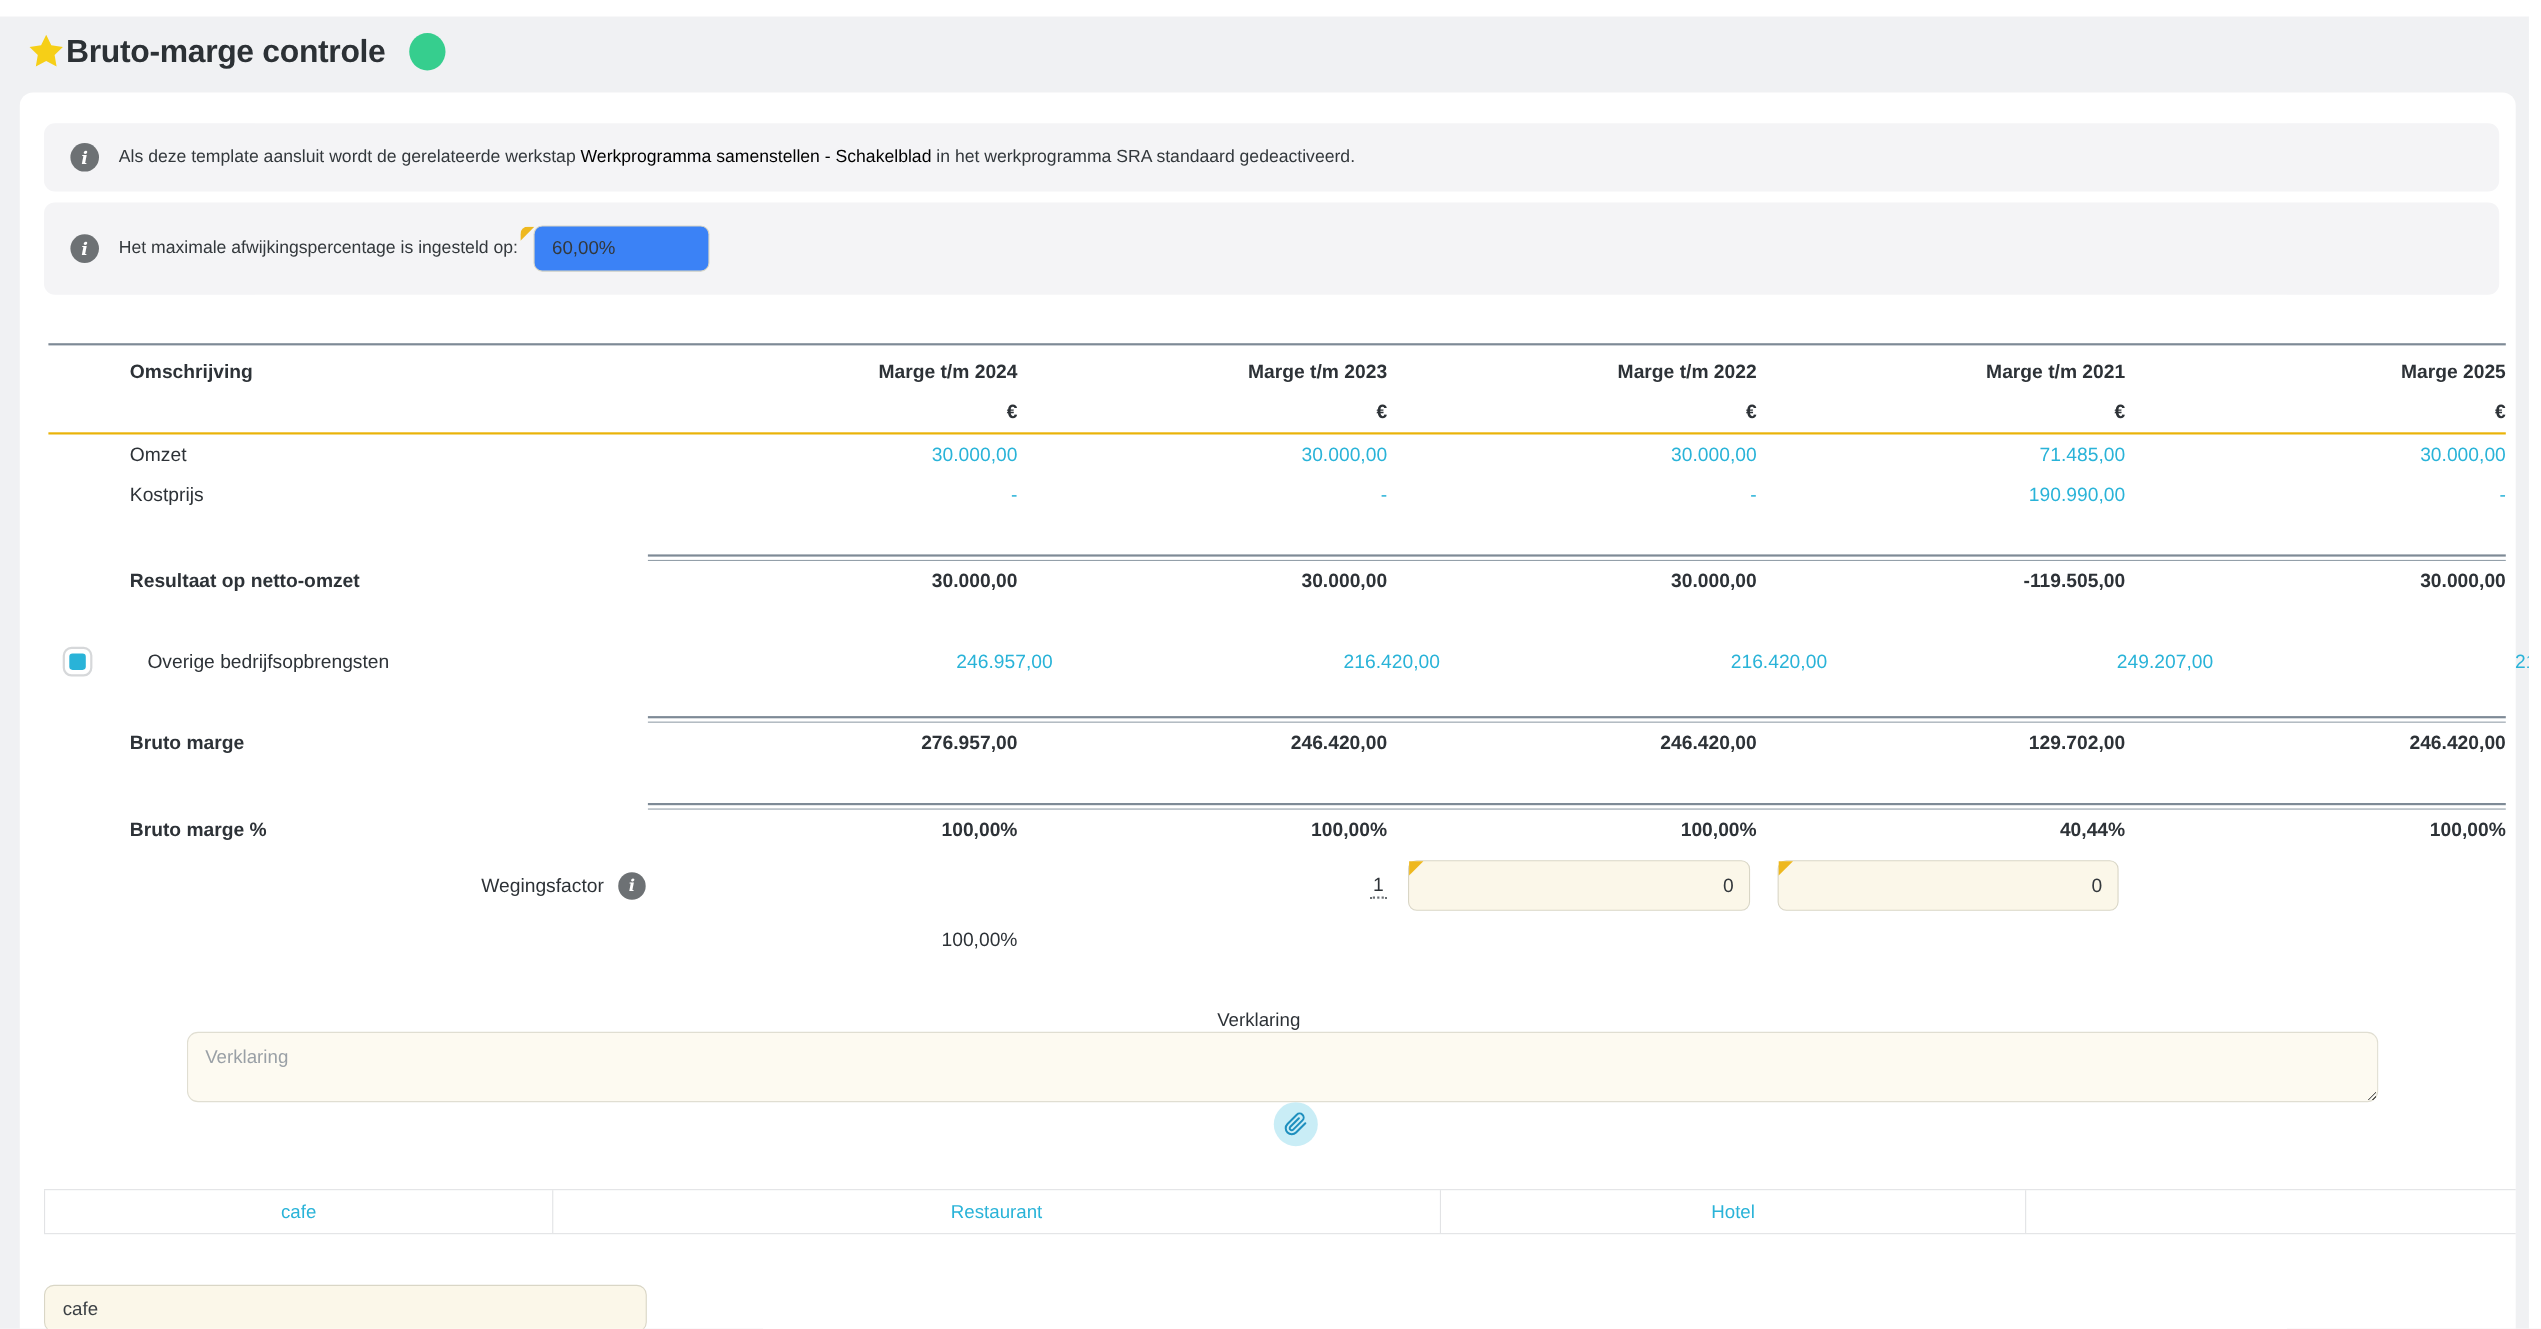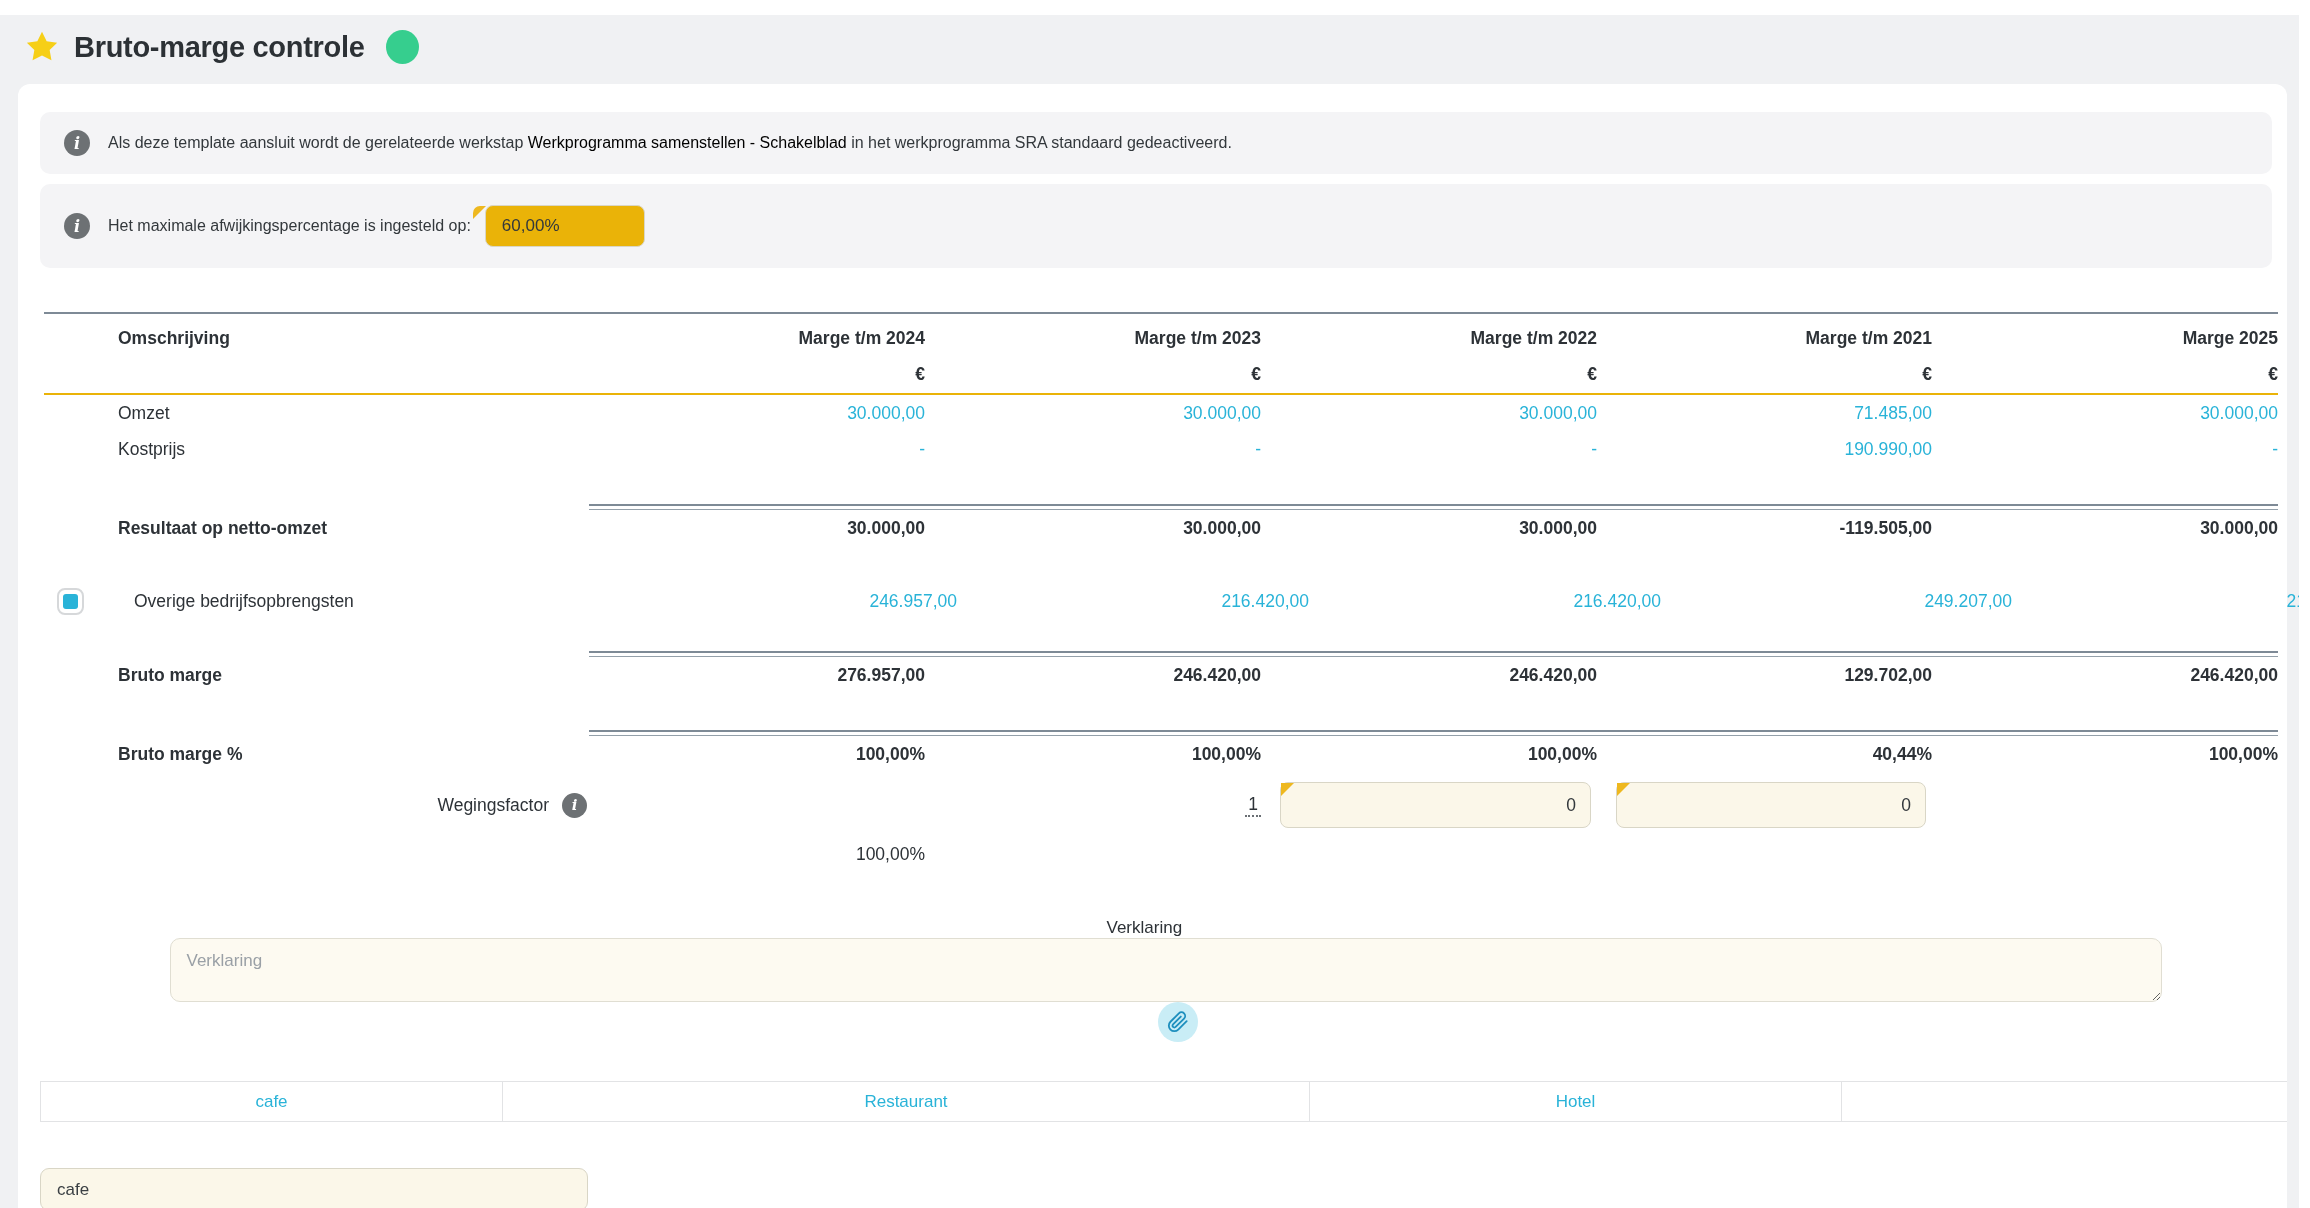--- a/index.html
+++ b/index.html
@@ -7,21 +7,21 @@
   body {
     background:#f0f1f3;
     font-family:"Liberation Sans", sans-serif;
     color:#2d3237;
     position:relative;
     overflow:hidden;
   }
   .top-strip { height:15px; background:#ffffff; }
   .title-bar { height:64px; display:flex; align-items:center; padding-left:24px; }
   .star-icon { width:36px; height:36px; flex:none; }
-  .page-title { font-size:29px; font-weight:700; color:#2c3135; margin-left:14px; letter-spacing:-0.3px; }
+  .page-title { font-size:29px; font-weight:700; color:#2c3135; letter-spacing:-0.3px; }
   .status-dot { width:33px; height:34px; border-radius:50%; background:#36ce8e; margin-left:22px; }
 
   .card {
     position:absolute; left:18px; top:84px; width:2269px; height:1124px;
     background:#ffffff; border-radius:12px 12px 0 0;
   }
   .scroll-strip { position:absolute; right:0; top:0; width:11px; height:1208px; background:#ffffff; }
 
   
   .banner {
@@ -32,21 +32,21 @@
   .banner-2 { margin-top:10px; height:84px; }
   .info-icon {
     width:26px; height:26px; border-radius:50%; background:#6d7174; color:#fff;
     display:flex; align-items:center; justify-content:center; flex:none;
     font-family:"DejaVu Serif", serif; font-style:italic; font-weight:700; font-size:16px;
   }
   .banner-text { margin-left:18px; font-size:16px; color:#33383c; }
   .banner-text a { color:#000000; text-decoration:none; }
   .flag-input {
     position:relative; margin-left:14px; width:160px; height:42px;
-    background:#eab308; border:1px solid #d9d6c6; border-radius:8px;
+    background:#3b82f6; border:1px solid #d9d6c6; border-radius:8px;
     font-family:"Liberation Sans", sans-serif;
     font-size:17px; color:#33383c; padding:0 16px; overflow:hidden;
   }
   .corner-flag { position:absolute; width:0; height:0;
     border-top:13px solid #eeb81f; border-right:13px solid transparent; }
   .flag-wrap { position:relative; display:inline-block; }
   .flag-wrap .corner-flag { top:1px; left:2px; border-top-left-radius:7px; }
 
   
   .fin-table { margin:44px 9px 0 26px; font-size:17.5px; }

